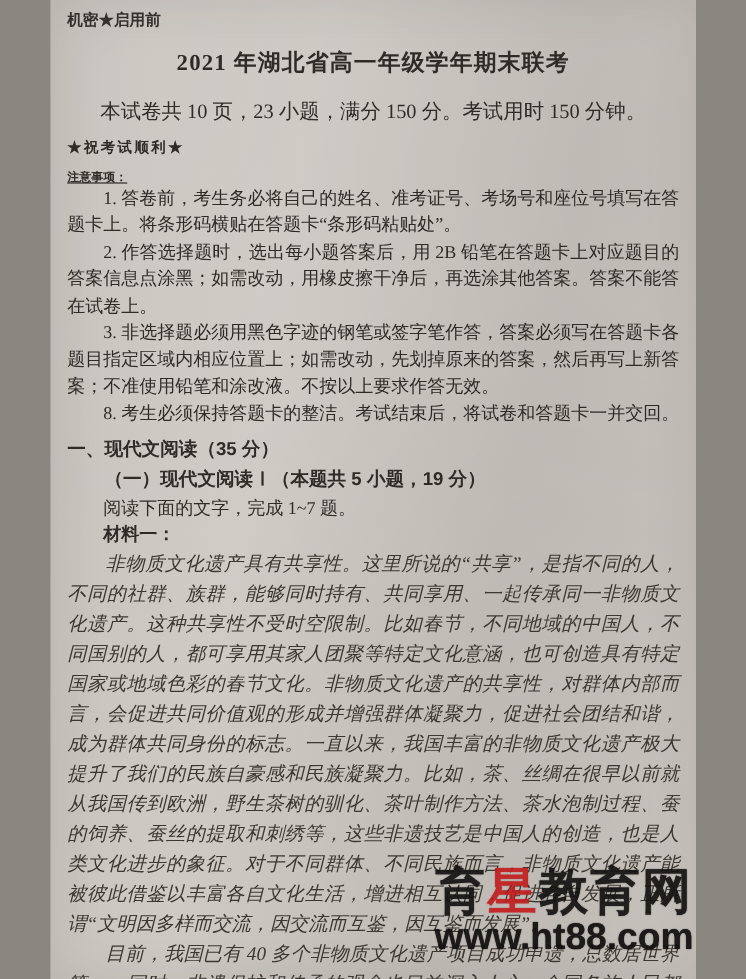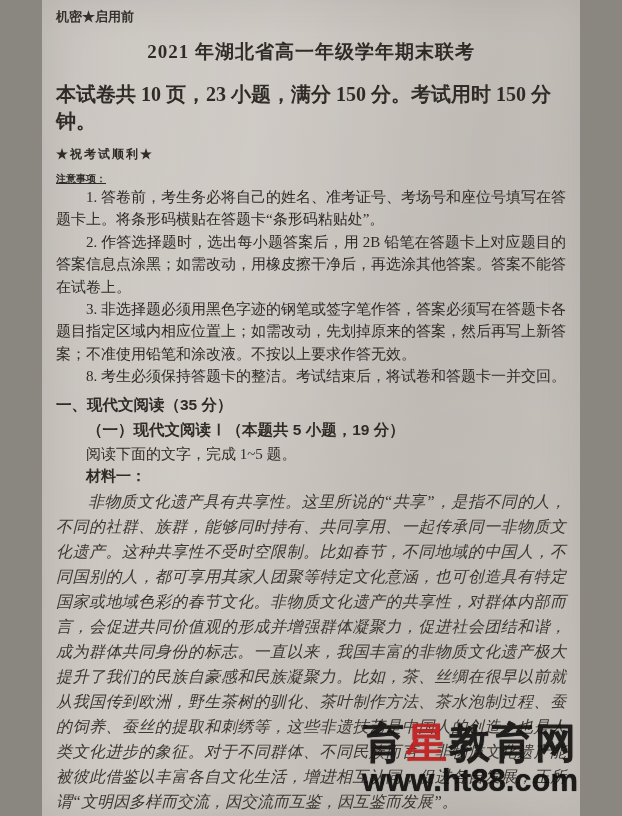--- a/index.html
+++ b/index.html
@@ -26,21 +26,21 @@
   }
   .exam-title {
     text-align:center; font-weight:bold; font-size:19px;
     margin:13px 0 0 0; letter-spacing:1px;
   }
   .subject-title {
     text-align:center; font-weight:bold; font-size:31px;
     margin:22px 0 0 0; letter-spacing:6px;
   }
   .exam-meta {
-    text-align:left; font-weight:bold; font-size:20px;
+    text-align:center; font-weight:normal; font-size:17px;
     margin:16px 0 0 0;
   }
   .exam-wish {
     text-align:left; font-weight:bold; font-size:12px; 
     margin:11px 0 0 0; letter-spacing:2px;
   }
 
   .notices { margin-top:9px; }
   .notices-heading {
     font-family:"Liberation Sans", sans-serif;
@@ -109,21 +109,21 @@
     <div class="notices">
       <p class="notices-heading">注意事项：</p>
       <p class="notice-item">1. 答卷前，考生务必将自己的姓名、准考证号、考场号和座位号填写在答题卡上。将条形码横贴在答题卡“条形码粘贴处”。</p>
       <p class="notice-item">2. 作答选择题时，选出每小题答案后，用 2B 铅笔在答题卡上对应题目的答案信息点涂黑；如需改动，用橡皮擦干净后，再选涂其他答案。答案不能答在试卷上。</p>
       <p class="notice-item">3. 非选择题必须用黑色字迹的钢笔或签字笔作答，答案必须写在答题卡各题目指定区域内相应位置上；如需改动，先划掉原来的答案，然后再写上新答案；不准使用铅笔和涂改液。不按以上要求作答无效。</p>
       <p class="notice-item">8. 考生必须保持答题卡的整洁。考试结束后，将试卷和答题卡一并交回。</p>
     </div>
 
     <p class="section-heading">一、现代文阅读（35 分）</p>
     <p class="subsection-heading">（一）现代文阅读Ⅰ（本题共 5 小题，19 分）</p>
-    <p class="reading-instruction">阅读下面的文字，完成 1~5 题。</p>
+    <p class="reading-instruction">阅读下面的文字，完成 1~7 题。</p>
     <p class="material-label">材料一：</p>
 
     <div class="material-body">
       <p class="material-paragraph">非物质文化遗产具有共享性。这里所说的“共享”，是指不同的人，不同的社群、族群，能够同时持有、共同享用、一起传承同一非物质文化遗产。这种共享性不受时空限制。比如春节，不同地域的中国人，不同国别的人，都可享用其家人团聚等特定文化意涵，也可创造具有特定国家或地域色彩的春节文化。非物质文化遗产的共享性，对群体内部而言，会促进共同价值观的形成并增强群体凝聚力，促进社会团结和谐，成为群体共同身份的标志。一直以来，我国丰富的非物质文化遗产极大提升了我们的民族自豪感和民族凝聚力。比如，茶、丝绸在很早以前就从我国传到欧洲，野生茶树的驯化、茶叶制作方法、茶水泡制过程、蚕的饲养、蚕丝的提取和刺绣等，这些非遗技艺是中国人的创造，也是人类文化进步的象征。对于不同群体、不同民族而言，非物质文化遗产能被彼此借鉴以丰富各自文化生活，增进相互认同，促进各自发展，正所谓“文明因多样而交流，因交流而互鉴，因互鉴而发展”。</p>
       <p class="material-paragraph">目前，我国已有 40 多个非物质文化遗产项目成功申遗，总数居世界第一。同时，非遗保护和传承的观念也日益深入人心，全国各族人民都自觉参与到非遗的保护和传承工作。这是时代进步的体现，也是非遗的幸运。当</p>
     </div>
 
   </div>
 
   <div class="watermark">

